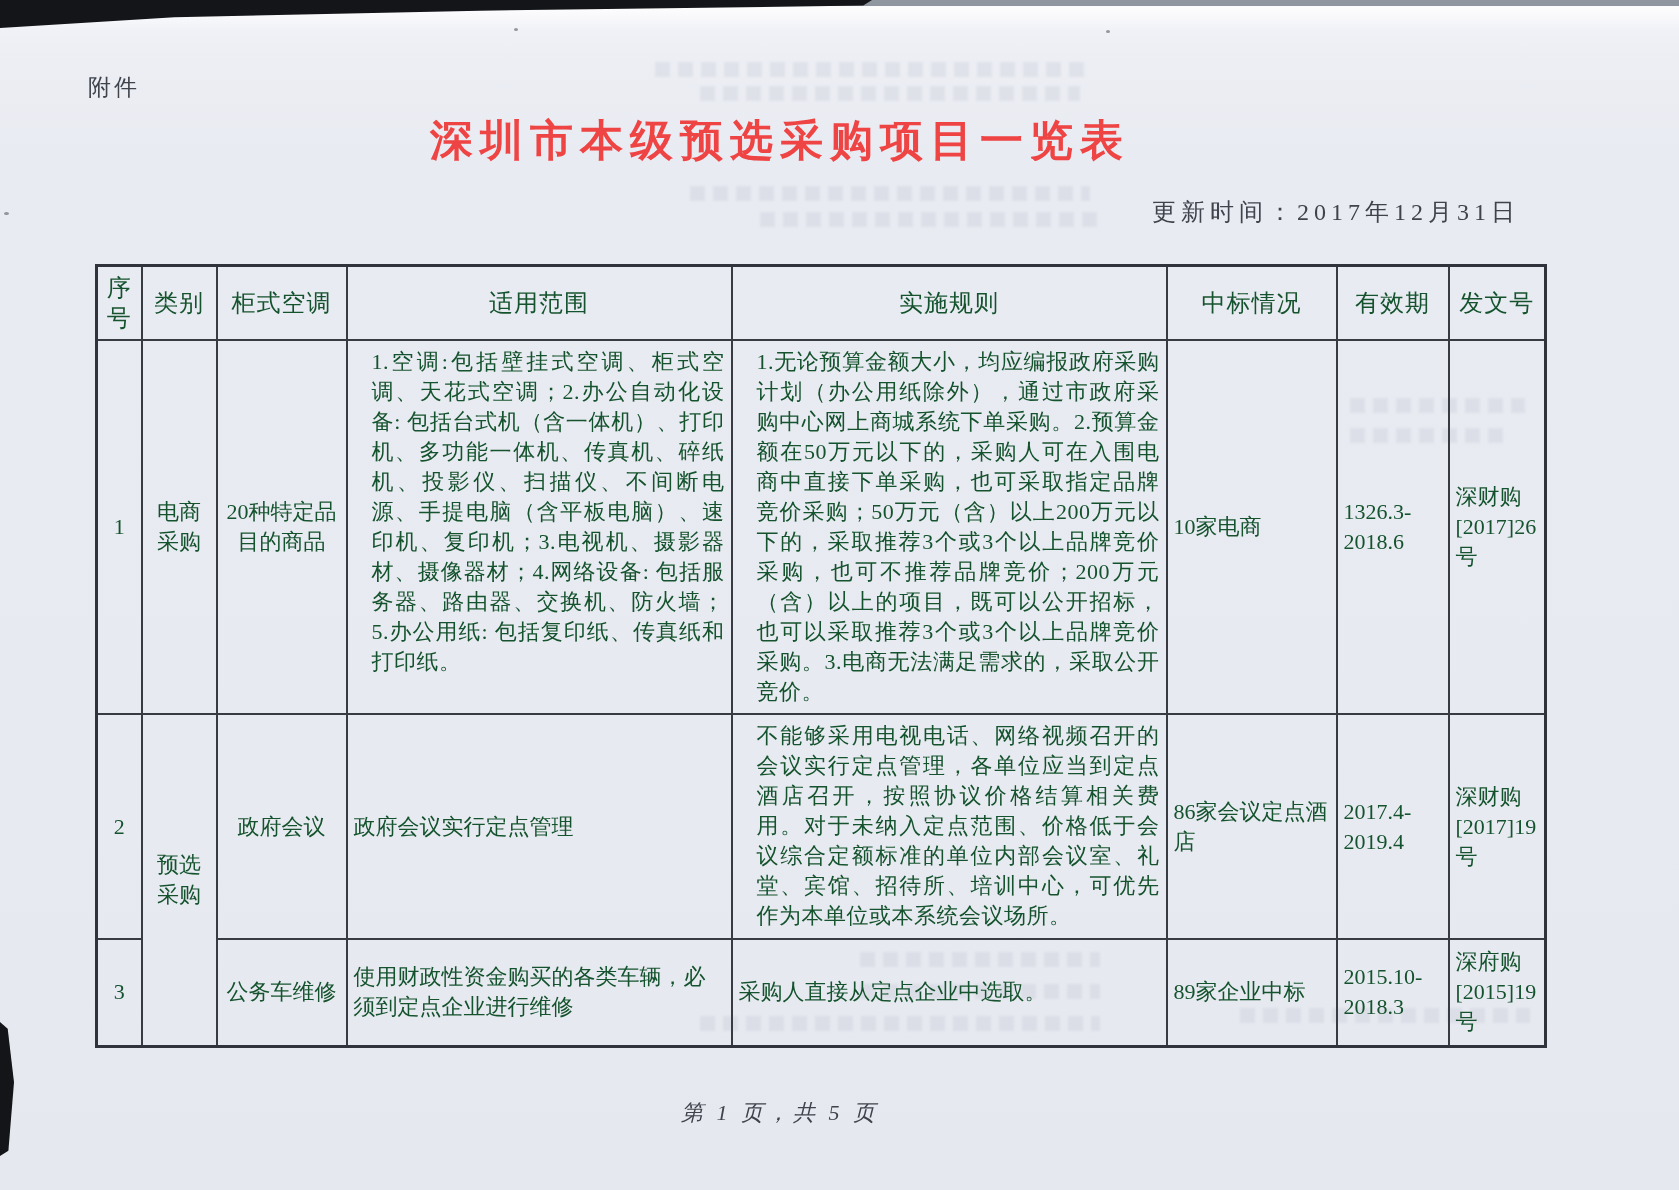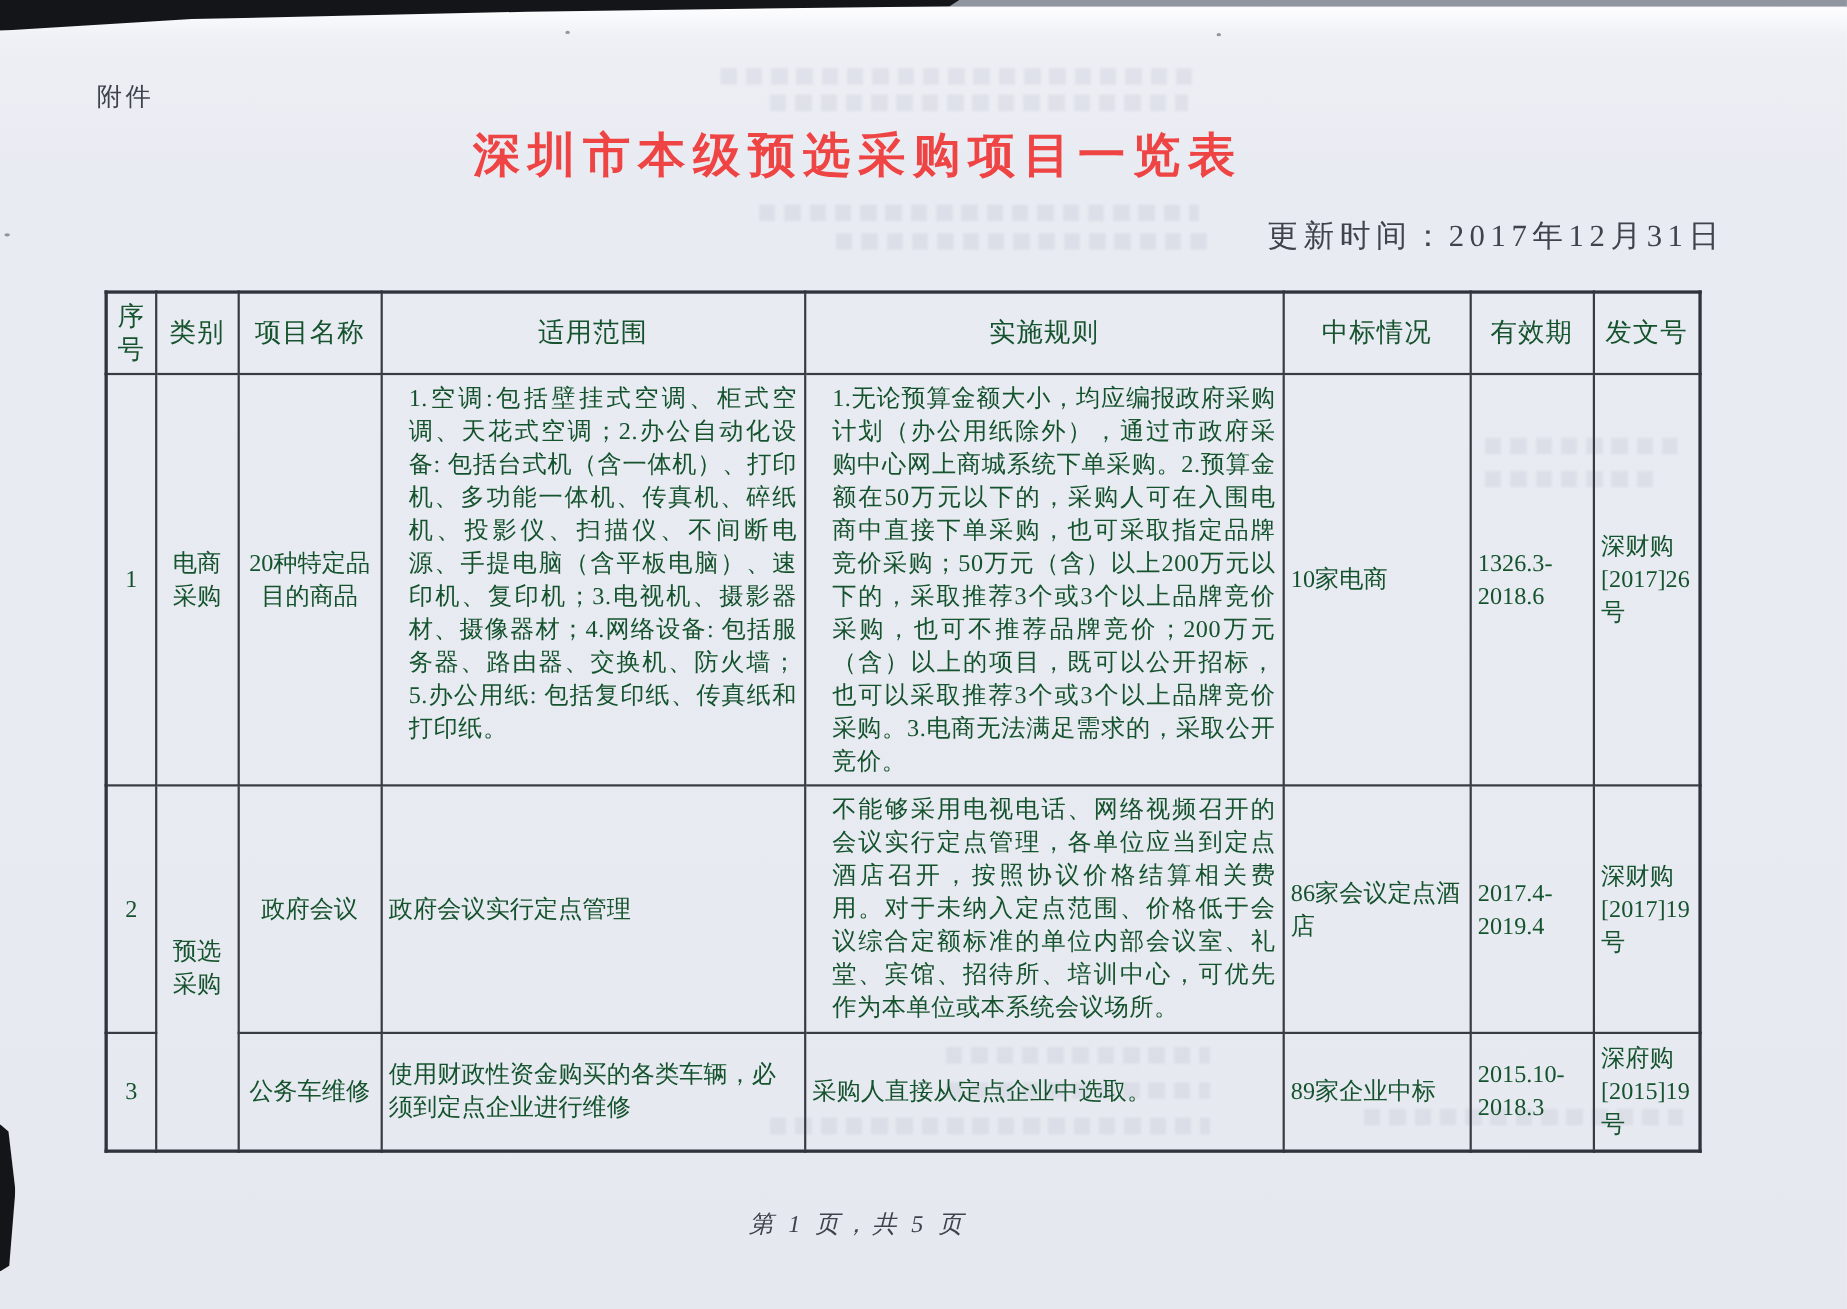--- a/index.html
+++ b/index.html
@@ -18,21 +18,21 @@
   .scan-left-black{ position:absolute; left:0; top:1022px; width:14px; height:134px; background:#141518;
                     clip-path:polygon(0 0,55% 5%,100% 45%,60% 96%,0 100%); }
   .speck { position:absolute; background:#6a6f78; border-radius:50%; opacity:.7; }
   
   .ghost { position:absolute; height:15px; opacity:.07; filter:blur(1px); pointer-events:none;
            background:repeating-linear-gradient(90deg,#4a5572 0 15px,transparent 15px 23px); }
   
   .attachment { position:absolute; left:88px; top:72px; font-size:23px; letter-spacing:3px; }
   .doc-title  { position:absolute; left:0; top:112px; width:1560px; text-align:center;
                 font-size:43px; font-weight:bold; letter-spacing:7px; color:#ef4444; }
-  .update-time{ position:absolute; left:1152px; top:196px; font-size:28px; letter-spacing:5px;text-align:center; }
+  .update-time{ position:absolute; left:1152px; top:196px; font-size:24px; letter-spacing:5px;text-align:center; }
   .page-footer{ position:absolute; left:0; top:1098px; width:1560px; text-align:center;
                 font-size:22px; letter-spacing:4px;font-style:italic; }
   
   table.doc-table {
     position:absolute; left:95px; top:264px;
     border-collapse:collapse; table-layout:fixed; width:1449px;
     border:3px solid #30333b;
     font-size:22px; line-height:30px; color:#14532d;
   }
   .doc-table th, .doc-table td { border:2px solid #383b42; padding:6px 6px; overflow:hidden; }
@@ -83,21 +83,21 @@
       <col style="width:385px">
     <col style="width:435px">
       <col style="width:170px">
       <col style="width:112px">
       <col style="width:97px">
   </colgroup>
   <thead>
     <tr class="hdr">
       <th>序号</th>
       <th>类别</th>
-      <th>项目名称</th>
+      <th>柜式空调</th>
       <th>适用范围</th>
       <th>实施规则</th>
       <th>中标情况</th>
       <th>有效期</th>
       <th>发文号</th>
     </tr>
   </thead>
   <tbody>
     <tr class="r1">
       <td class="c-index">1</td>

